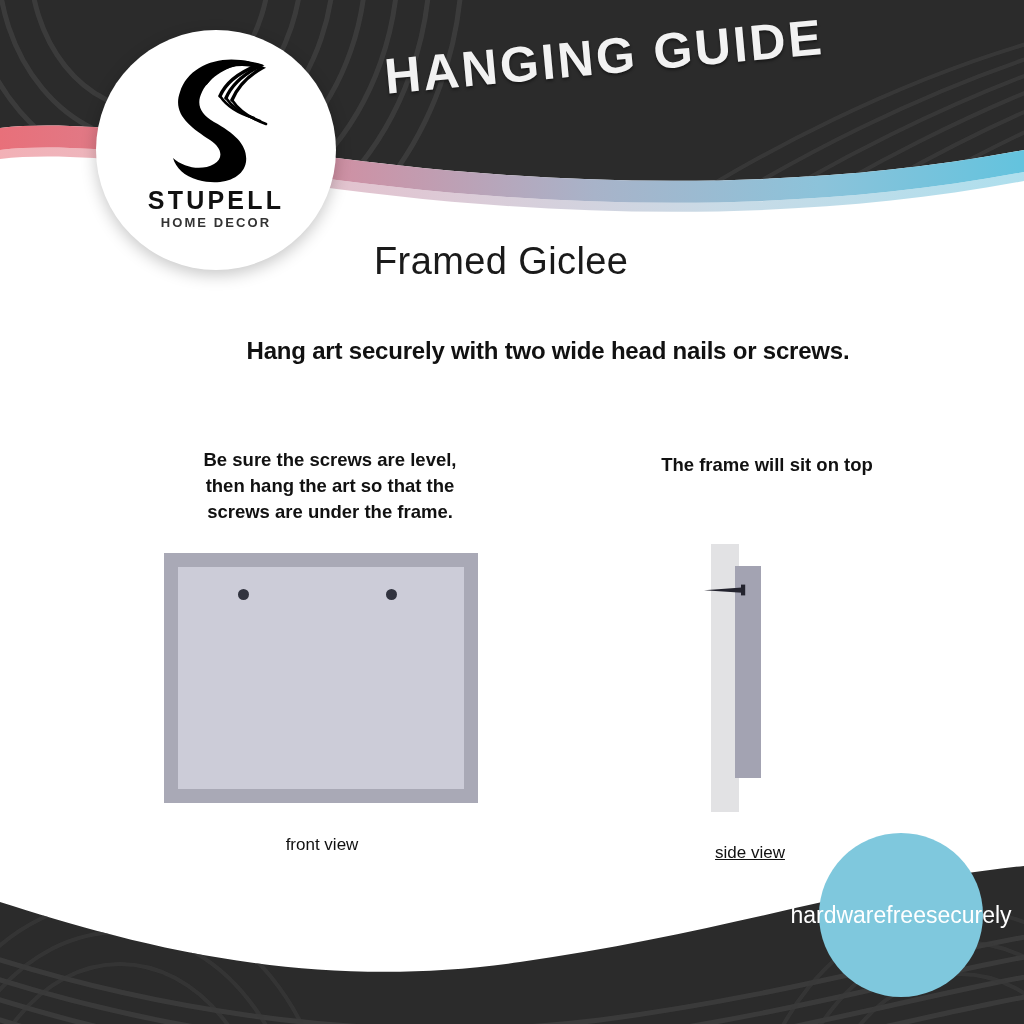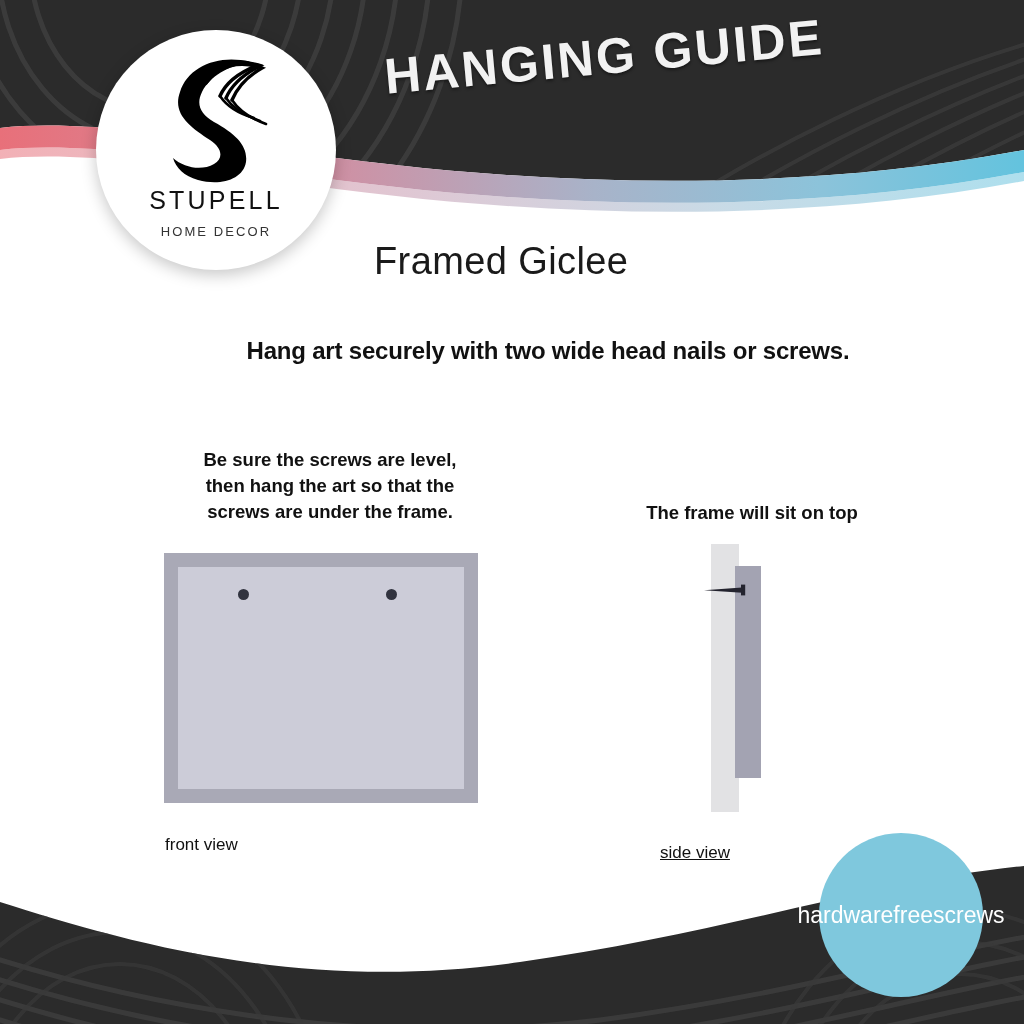--- a/index.html
+++ b/index.html
@@ -53,33 +53,34 @@
     height: 240px;
     border-radius: 50%;
     background: #ffffff;
     box-shadow: 0 5px 16px rgba(0,0,0,0.22);
     display: flex;
     flex-direction: column;
     align-items: center;
     justify-content: flex-start;
     padding-top: 22px;
     box-sizing: border-box;
+    font-weight: bold;
   }
   .logo-mark { width: 124px; height: 132px; }
   .logo-name {
     font-size: 25px;
     letter-spacing: 3.2px;
     color: #111111;
     margin-top: 2px;
   }
   .logo-sub {
     font-size: 13px;
     letter-spacing: 2.1px;
     color: #333333;
-    margin-top: 9px;
+    margin-top: 0;
   }
 
   
   .product-type {
     position: absolute;
     left: 374px;
     top: 240px;
     font-size: 38px;
     color: #1a1a1a;
     letter-spacing: 0.4px;
@@ -98,21 +99,21 @@
 
   .caption {
     position: absolute;
     font-size: 18.5px;
     font-weight: bold;
     color: #111111;
     line-height: 26px;
     text-align: center;
   }
   .caption.left  { left: 150px; top: 447px; width: 360px; }
-  .caption.right { left: 592px; top: 452px; width: 320px; margin-top: 48px; }
+  .caption.right { left: 607px; top: 452px; width: 320px; }
 
   
   .front-view {
     position: absolute;
     left: 164px;
     top: 553px;
     width: 314px;
     height: 250px;
     background: #a9a9b6;
     box-sizing: border-box;
@@ -158,20 +159,21 @@
     left: 4px;
     top: 40px;
     width: 48px;
     height: 12px;
   }
 
   .view-label {
     position: absolute;
     font-size: 17px;
     color: #111111;
+    text-align: center;
   }
   .view-label.front { left: 165px; top: 835px; width: 314px; }
   .view-label.side  { left: 660px; top: 843px; width: 180px; text-decoration: underline; }
 
   
   .bottom-wave {
     position: absolute;
     left: 0; bottom: 0;
     width: 1024px;
     height: 180px;
@@ -330,16 +332,16 @@
           <ellipse cx="960" cy="330" rx="182" ry="232"></ellipse>
           <ellipse cx="960" cy="330" rx="214" ry="264"></ellipse>
         </g>
       </g>
     </svg>
   </div>
 
   <div class="hardware-badge">
     <div>hardware</div>
     <div>free</div>
-    <div>screws</div>
+    <div>securely</div>
   </div>
 
 </div>
 
 </body></html>

